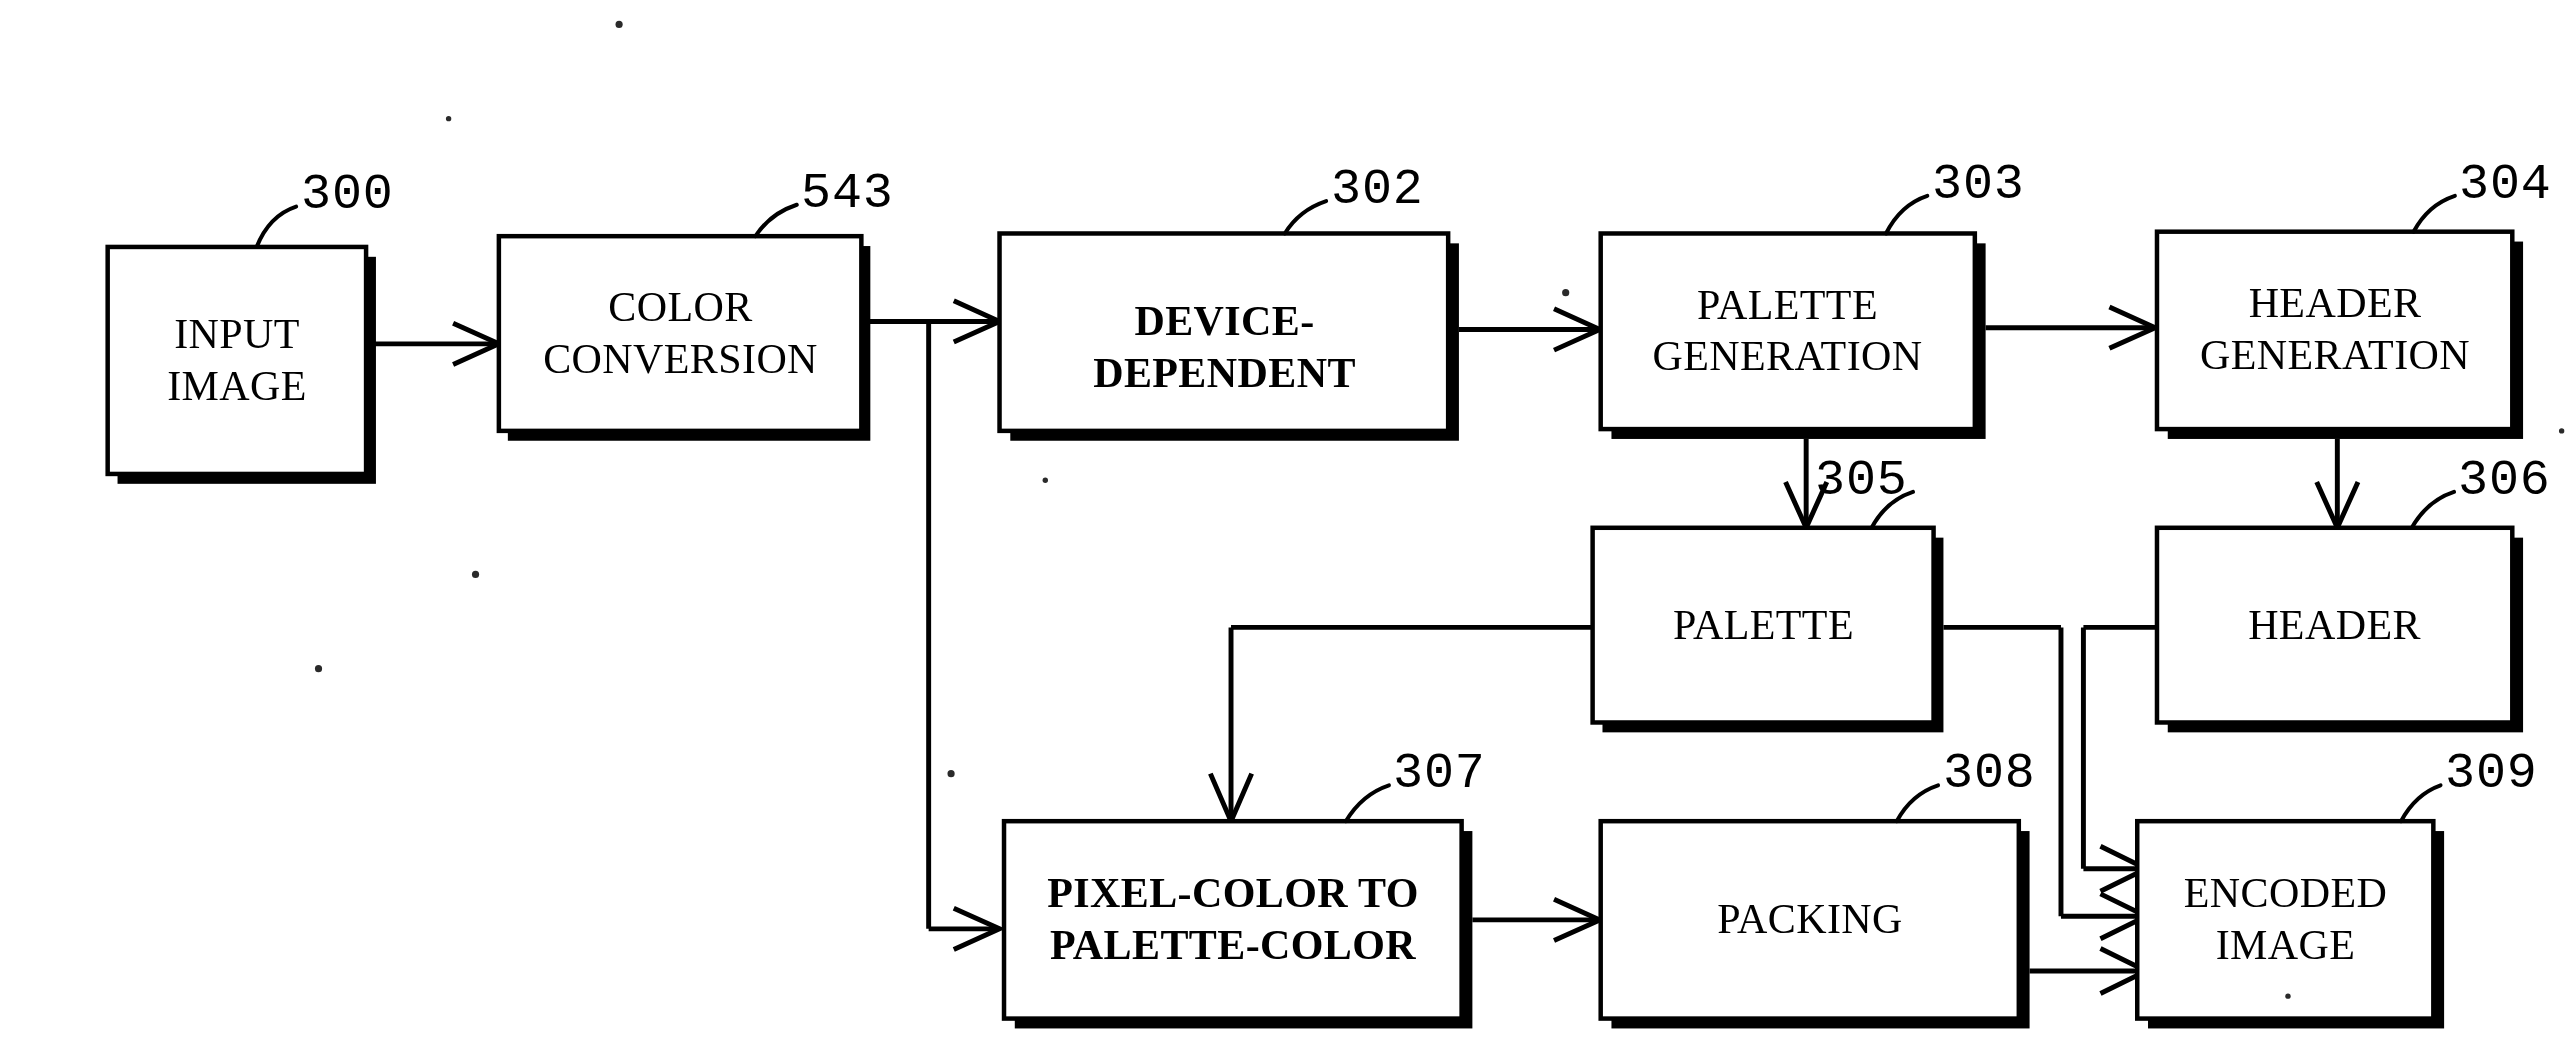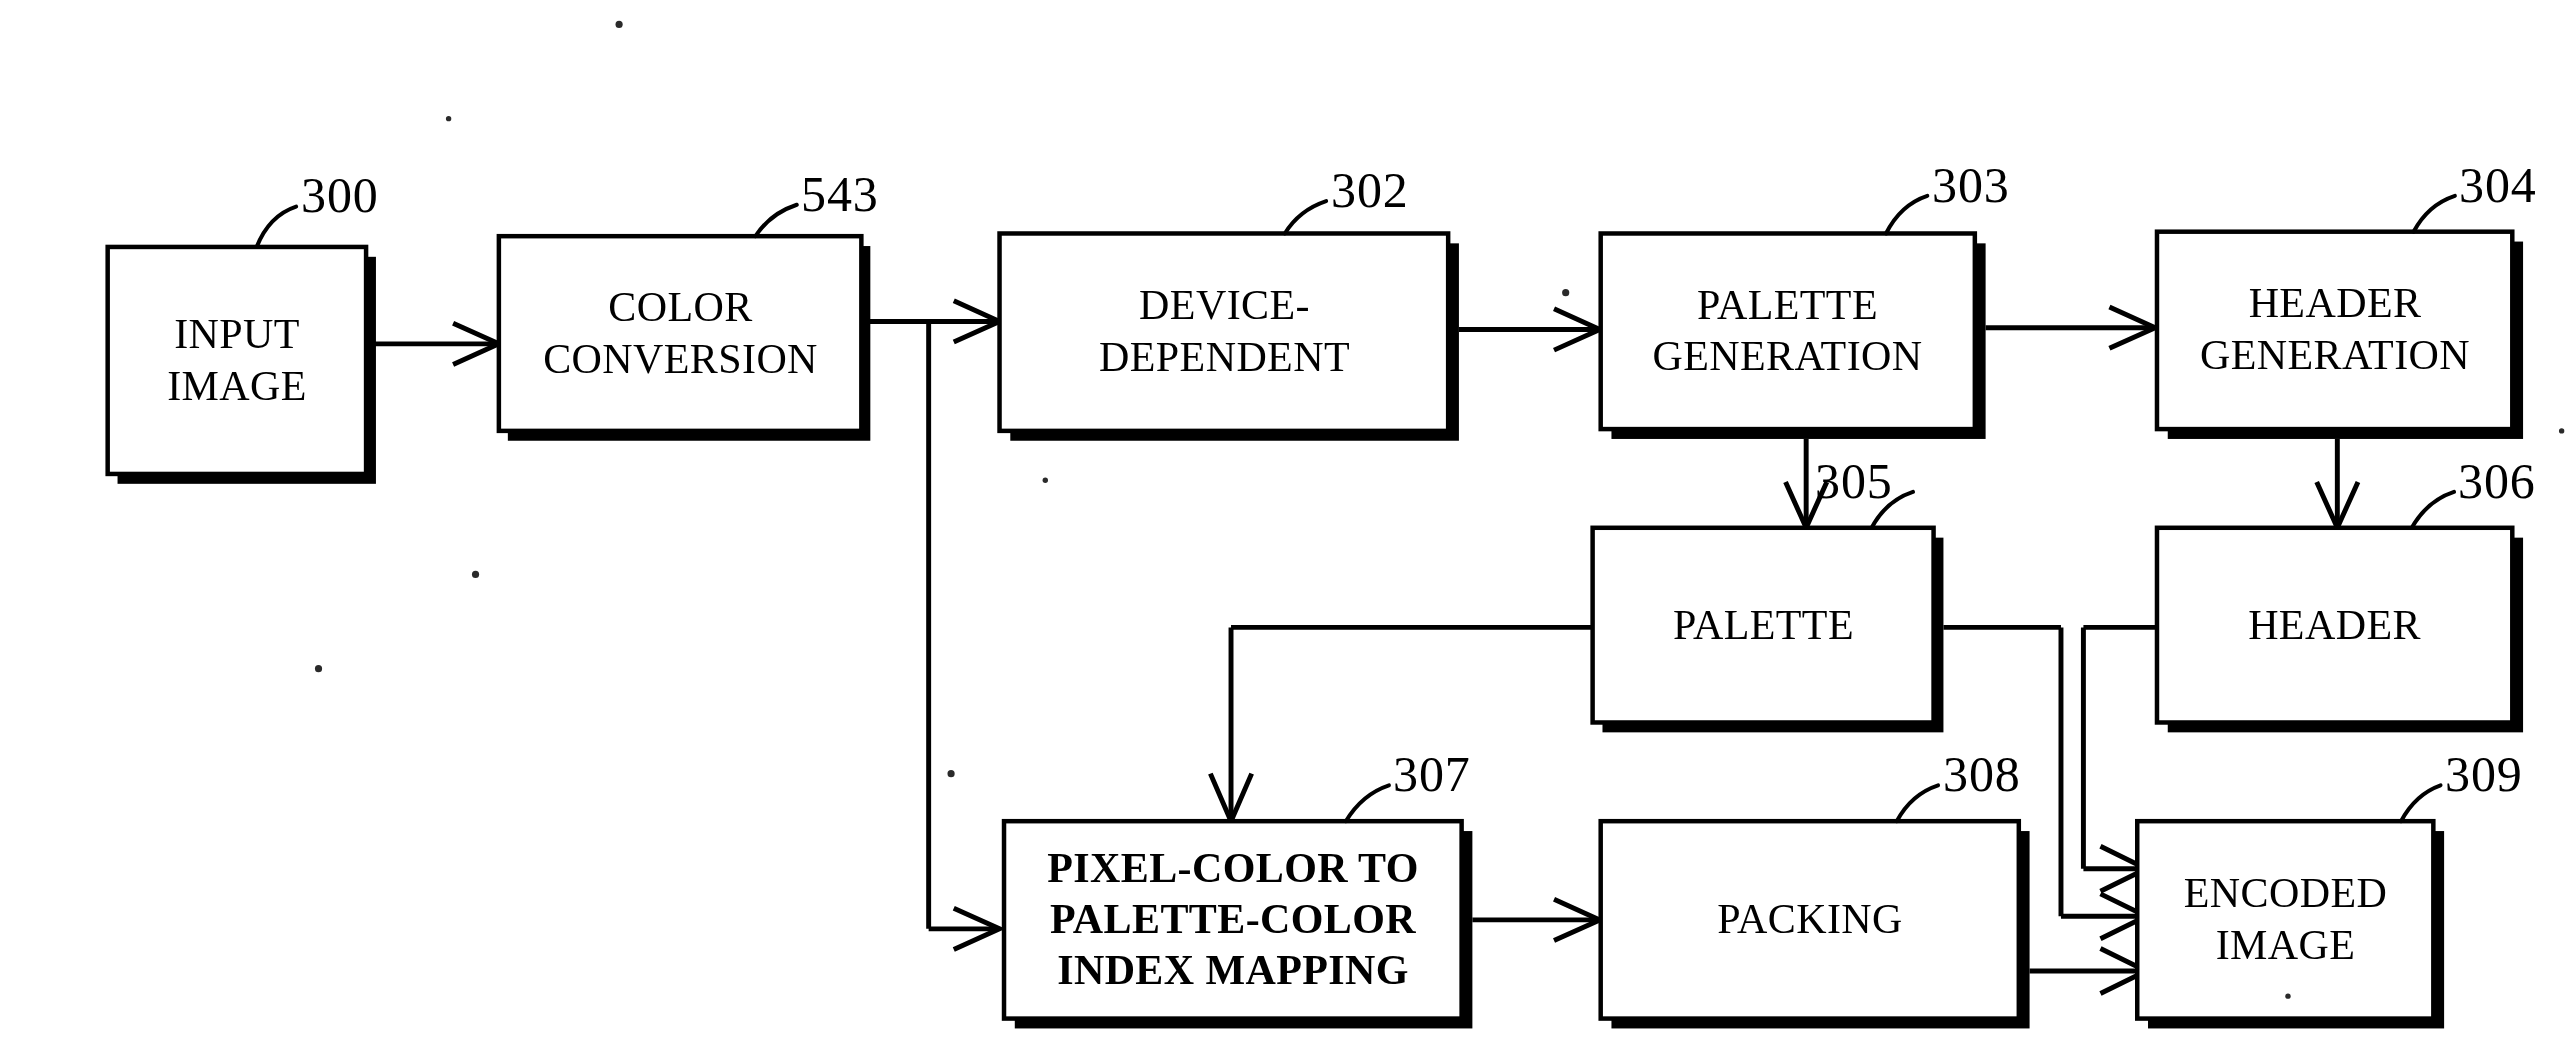--- a/index.html
+++ b/index.html
@@ -65,21 +65,21 @@
     font-size: 42px;
     line-height: 1.22;
     letter-spacing: 0.4px;
     white-space: nowrap;
     pointer-events: none;
   }
   .blk-label span { display: block; }
   .ref-num {
     position: absolute;
     color: #000000;
-    font-family: Liberation Serif, serif;
+    font-family: Liberation Mono, monospace;
     font-size: 50px;
     line-height: 1;
     letter-spacing: 0.9px;
     white-space: nowrap;
     pointer-events: none;
   }
 </style>
 </head>
 <body>
 
@@ -187,21 +187,21 @@
   <div class="blk-label" style="left:108px; top:247px; width:258px; height:227px;">
     <span>INPUT</span>
     <span>IMAGE</span>
   </div>
 
   <div class="blk-label" style="left:493px; top:236px; width:375px; height:195px;">
     <span>COLOR</span>
     <span>CONVERSION</span>
   </div>
 
-  <div class="blk-label" style="left:1000px; top:233px; width:449px; height:197px;">
+  <div class="blk-label" style="left:1000px; top:249px; width:449px; height:197px;font-weight:bold;">
     <span>DEVICE-</span>
     <span>DEPENDENT</span>
   </div>
 
   <div class="blk-label" style="left:1597px; top:233px; width:381px; height:196px;">
     <span>PALETTE</span>
     <span>GENERATION</span>
   </div>
 
   <div class="blk-label" style="left:2152px; top:231px; width:366px; height:197px;">
@@ -213,21 +213,20 @@
     <span>PALETTE</span>
   </div>
 
   <div class="blk-label" style="left:2157px; top:528px; width:355px; height:195px;">
     <span>HEADER</span>
   </div>
 
   <div class="blk-label" style="left:1004px; top:821px; width:458px; height:197px;font-weight:bold;">
     <span>PIXEL-COLOR TO</span>
     <span>PALETTE-COLOR</span>
-    <span>INDEX MAPPING</span>
   </div>
 
   <div class="blk-label" style="left:1601px; top:821px; width:418px; height:197px;">
     <span>PACKING</span>
   </div>
 
   <div class="blk-label" style="left:2134px; top:821px; width:303px; height:197px;">
     <span>ENCODED</span>
     <span>IMAGE</span>
   </div>

